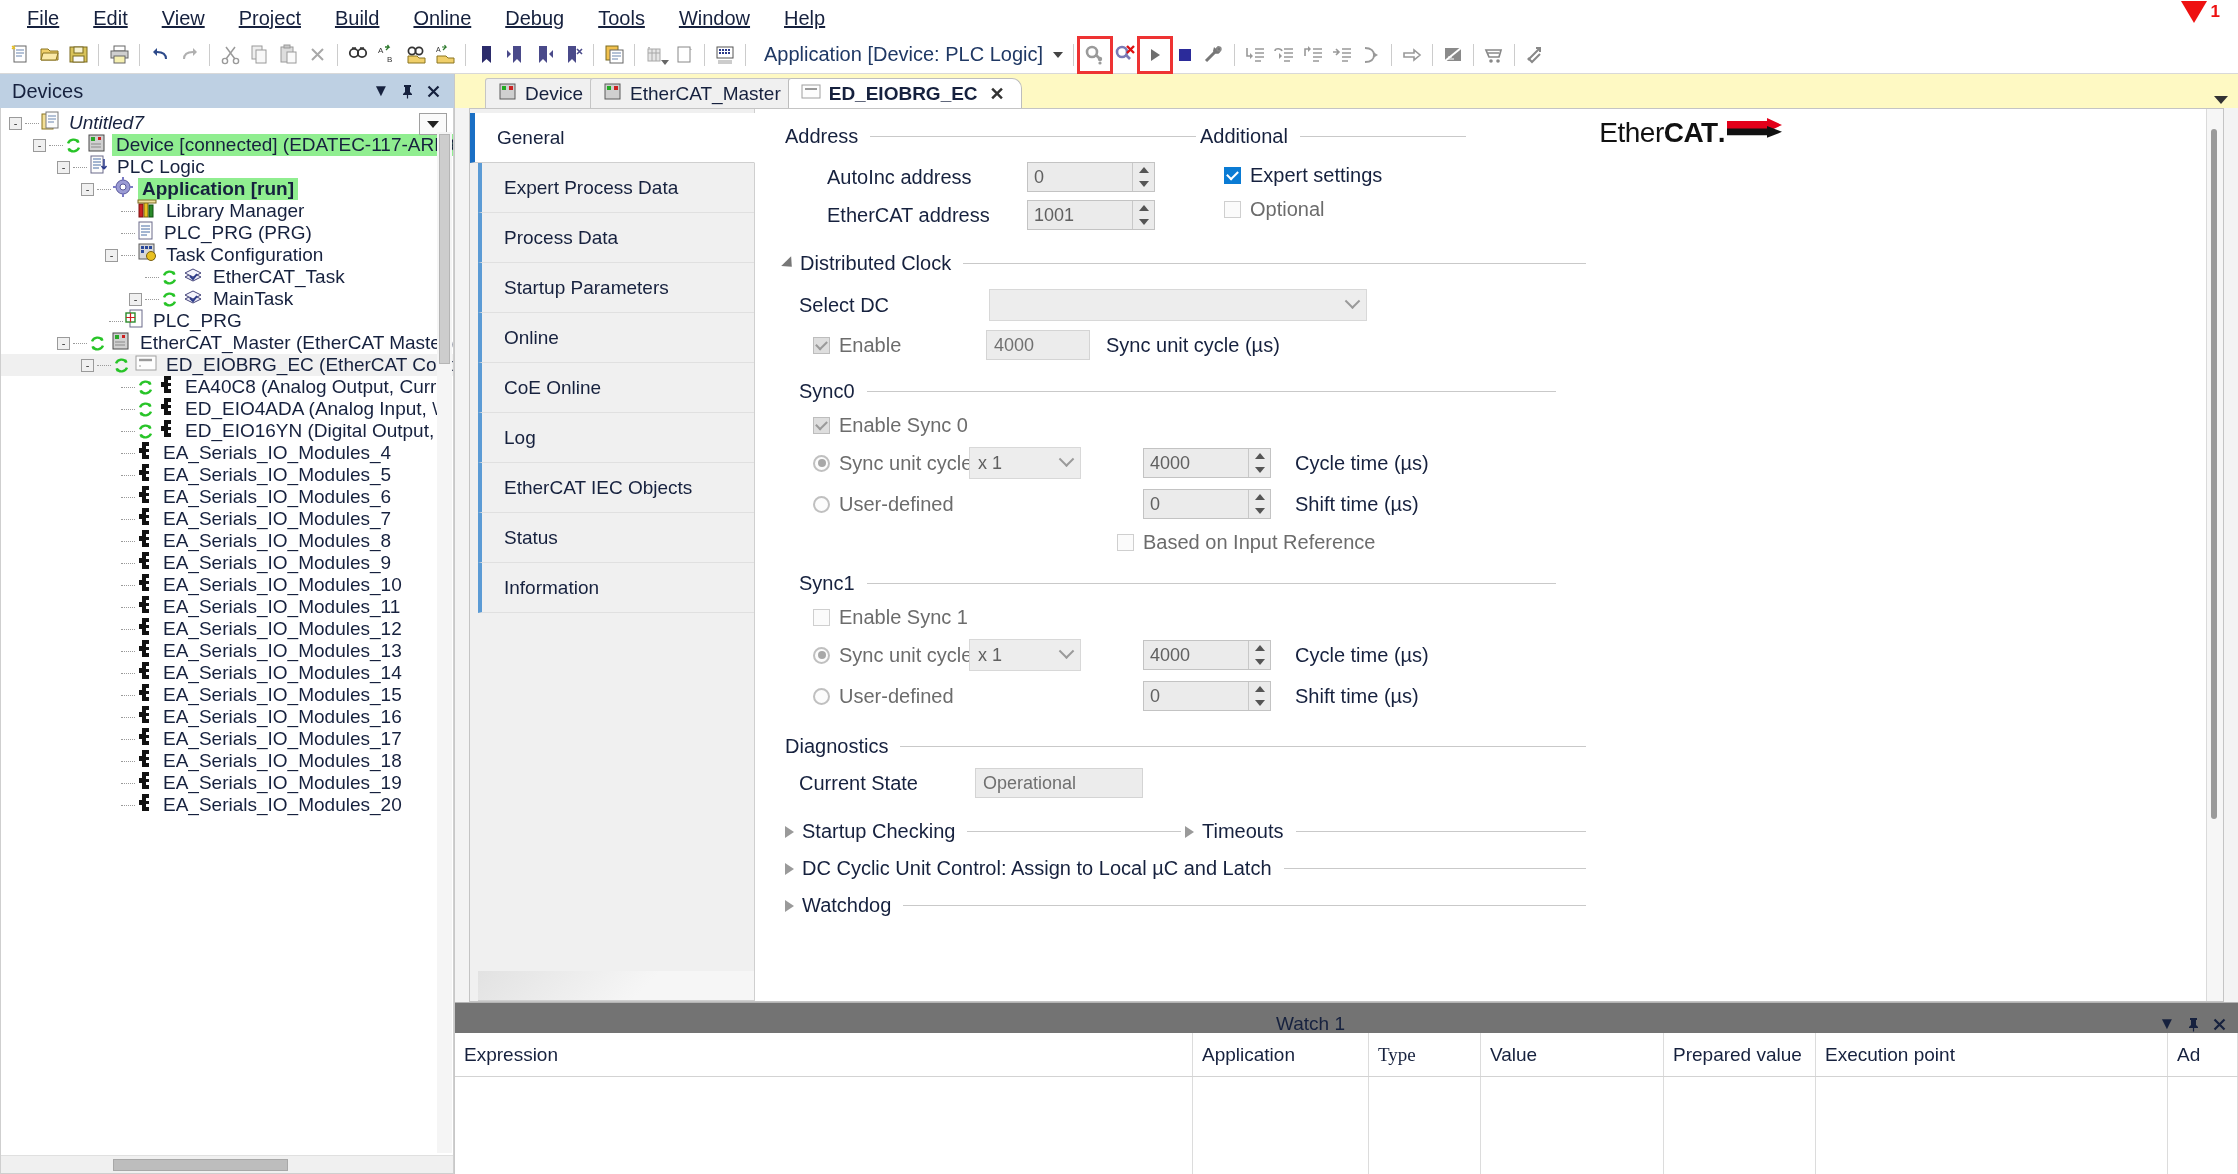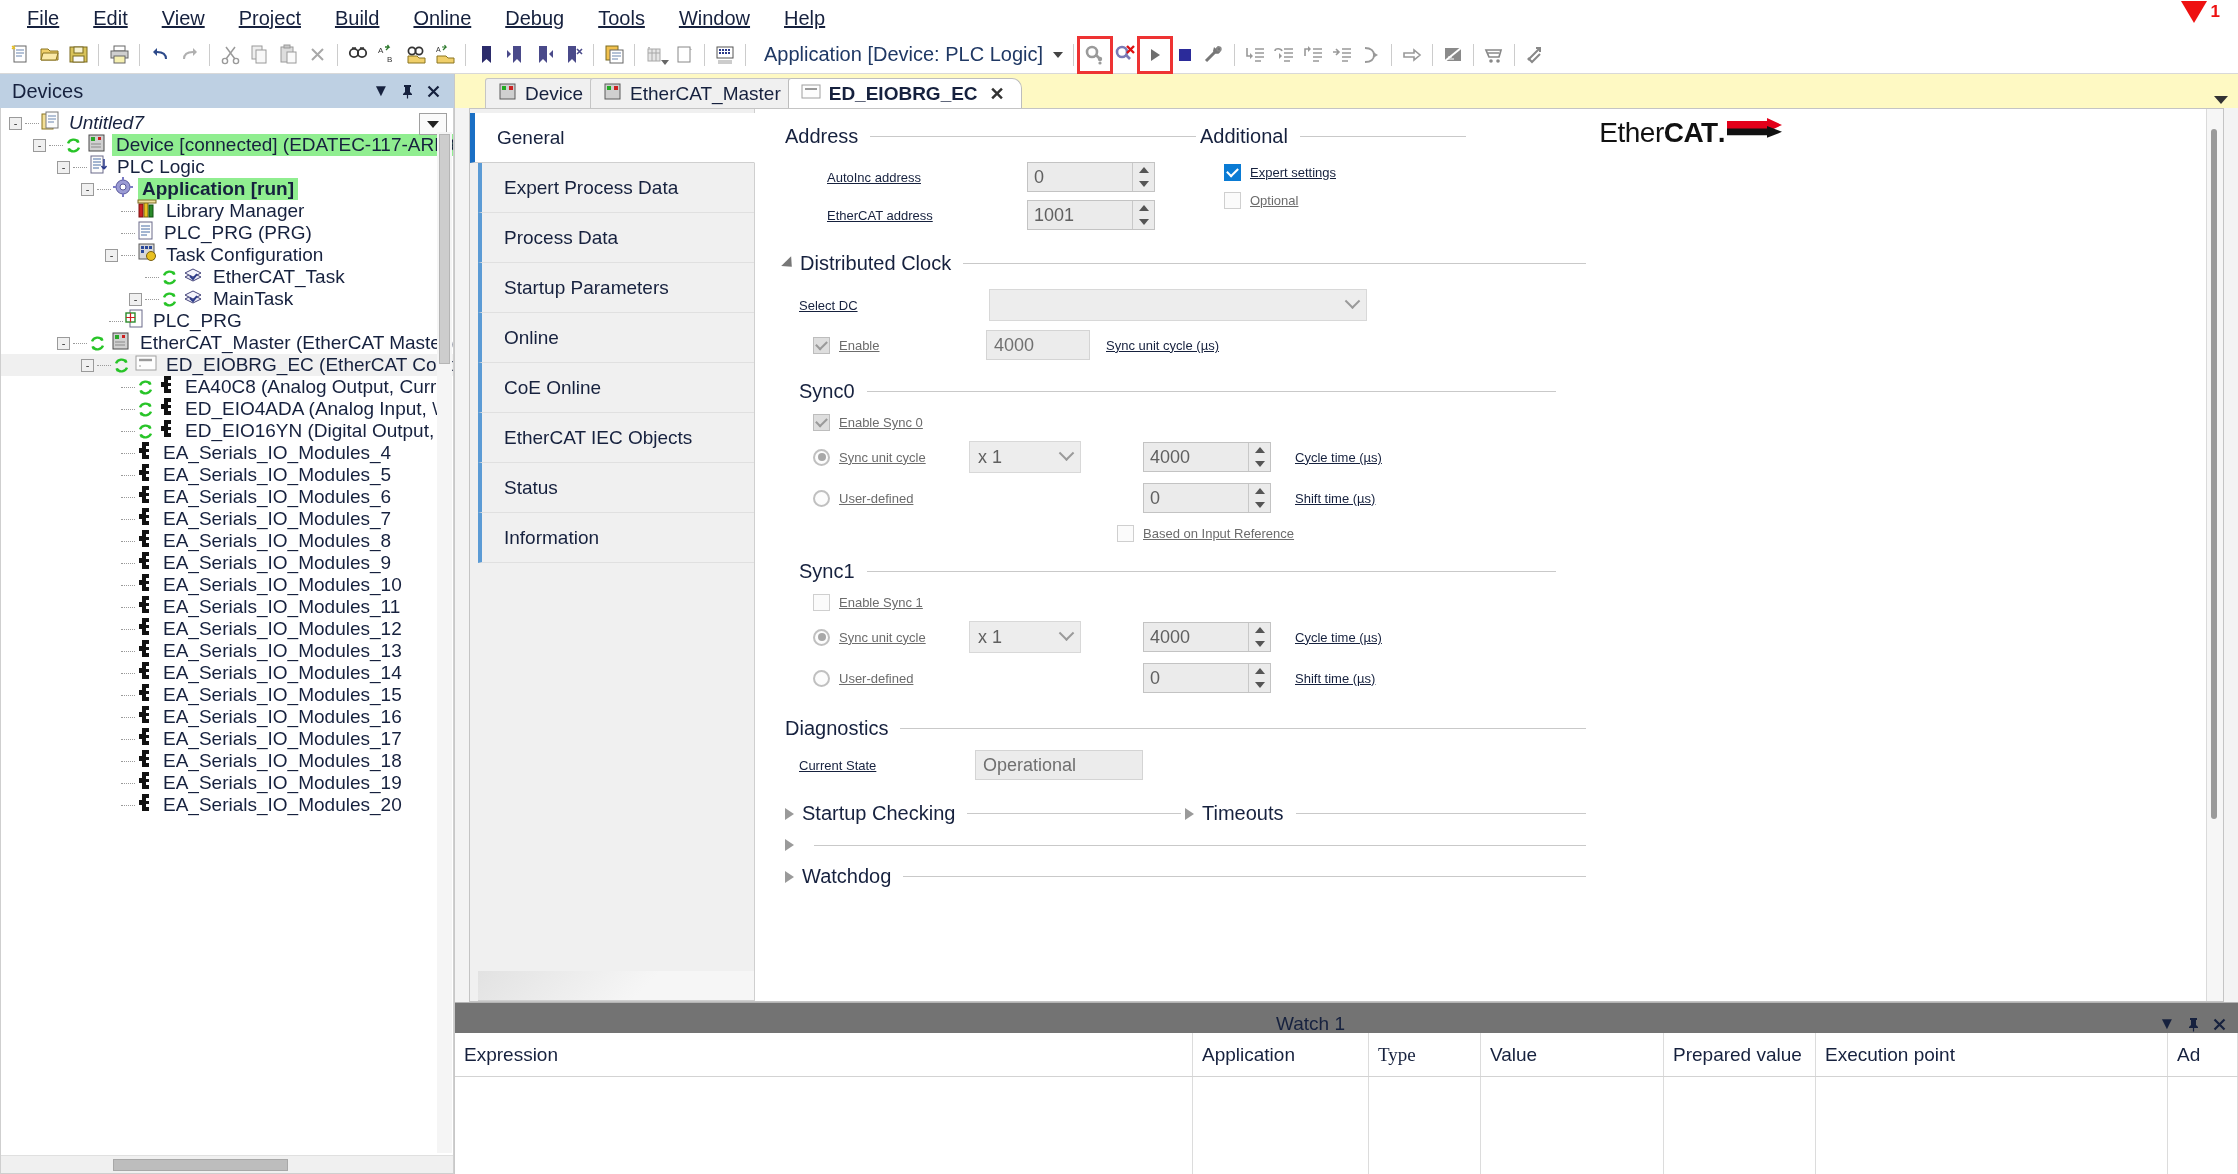--- a/index.html
+++ b/index.html
@@ -321,21 +321,21 @@
     transform: rotate(45deg);
   }
   .tri-right-o {
     width: 0; height: 0;
     border-left: 9px solid #9a9a9a;
     border-top: 6px solid transparent;
     border-bottom: 6px solid transparent;
     margin-right: 8px; flex: none;
   }
   .row { display: flex; align-items: center; }
-  .lab { font-size: 13px; color: #16213e; white-space: nowrap; text-decoration: underline; }
+  .lab { font-size: 20px; color: #16213e; white-space: nowrap; }
   .spin {
     width: 128px; height: 30px;
     border: 1px solid #c3c3c3;
     background: #ebebeb;
     display: flex; align-items: center;
     position: relative;
   }
   .spin .val {
     padding-left: 6px; font-size: 18px; color: #606060;
     flex: 1; white-space: nowrap; overflow: hidden;
@@ -1189,20 +1189,23 @@
         <div class="sidetab">
             <span>Startup Parameters</span>
           </div>
         <div class="sidetab">
             <span>Online</span>
           </div>
         <div class="sidetab">
             <span>CoE Online</span>
           </div>
         <div class="sidetab">
+            <span>Log</span>
+          </div>
+        <div class="sidetab">
             <span>EtherCAT IEC Objects</span>
           </div>
         <div class="sidetab">
             <span>Status</span>
           </div>
         <div class="sidetab">
             <span>Information</span>
           </div>
         <div id="sidetab-fold"></div>
       </div>
@@ -1422,20 +1425,21 @@
               <span class="tri-right-o"></span>
               <span>Timeouts</span>
               <span class="line"></span>
             </div>
           </div>
         </div>
 
         <div style="margin-top:14px; width:805px;">
           <div class="grp-hdr">
             <span class="tri-right-o"></span>
+            <span>DC Cyclic Unit Control: Assign to Local µC and Latch</span>
             <span class="line"></span>
           </div>
         </div>
 
         <div style="margin-top:14px; width:805px;">
           <div class="grp-hdr">
             <span class="tri-right-o"></span>
             <span>Watchdog</span>
             <span class="line"></span>
           </div>

